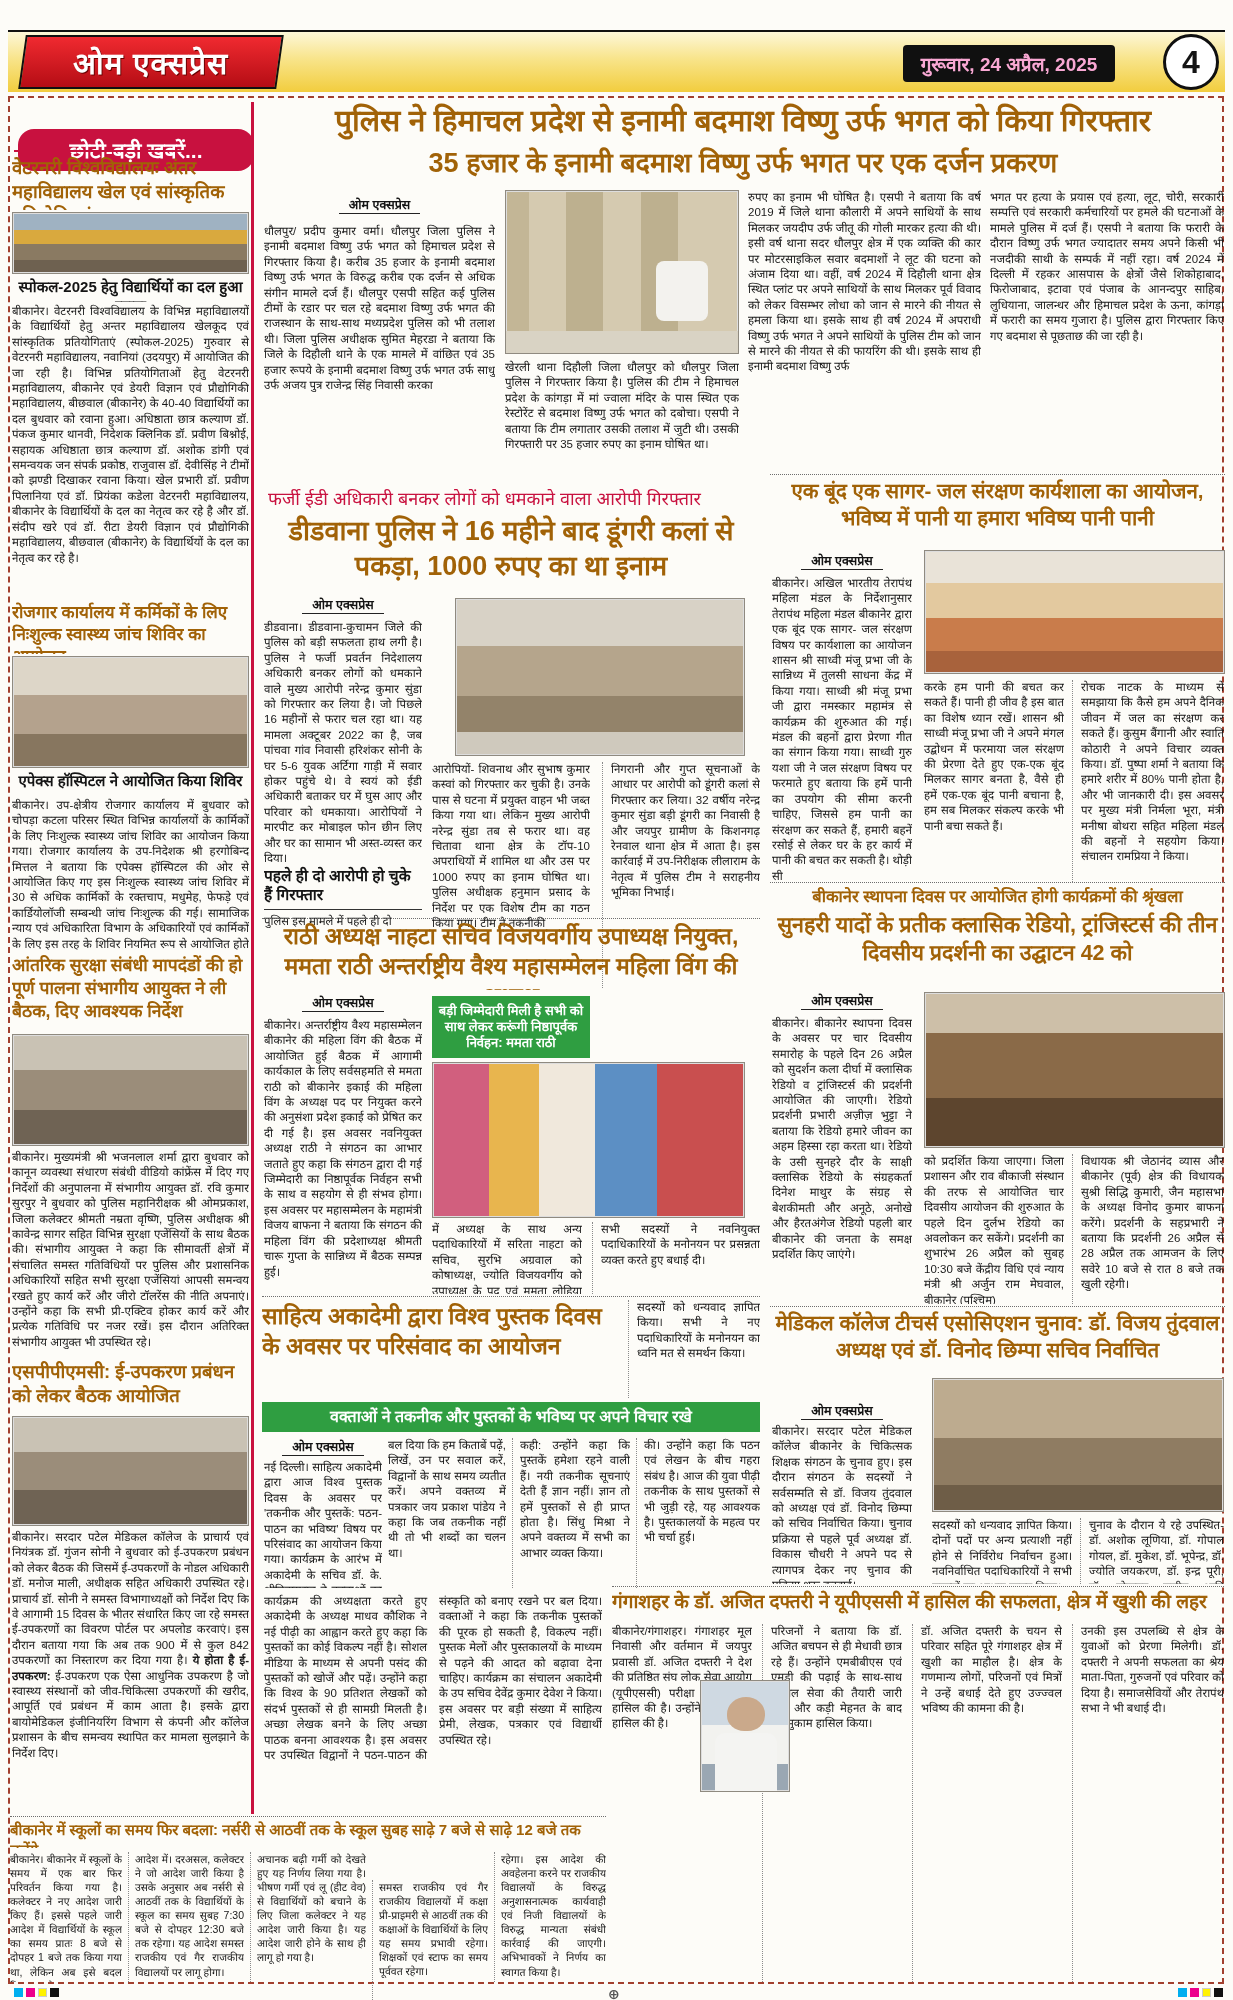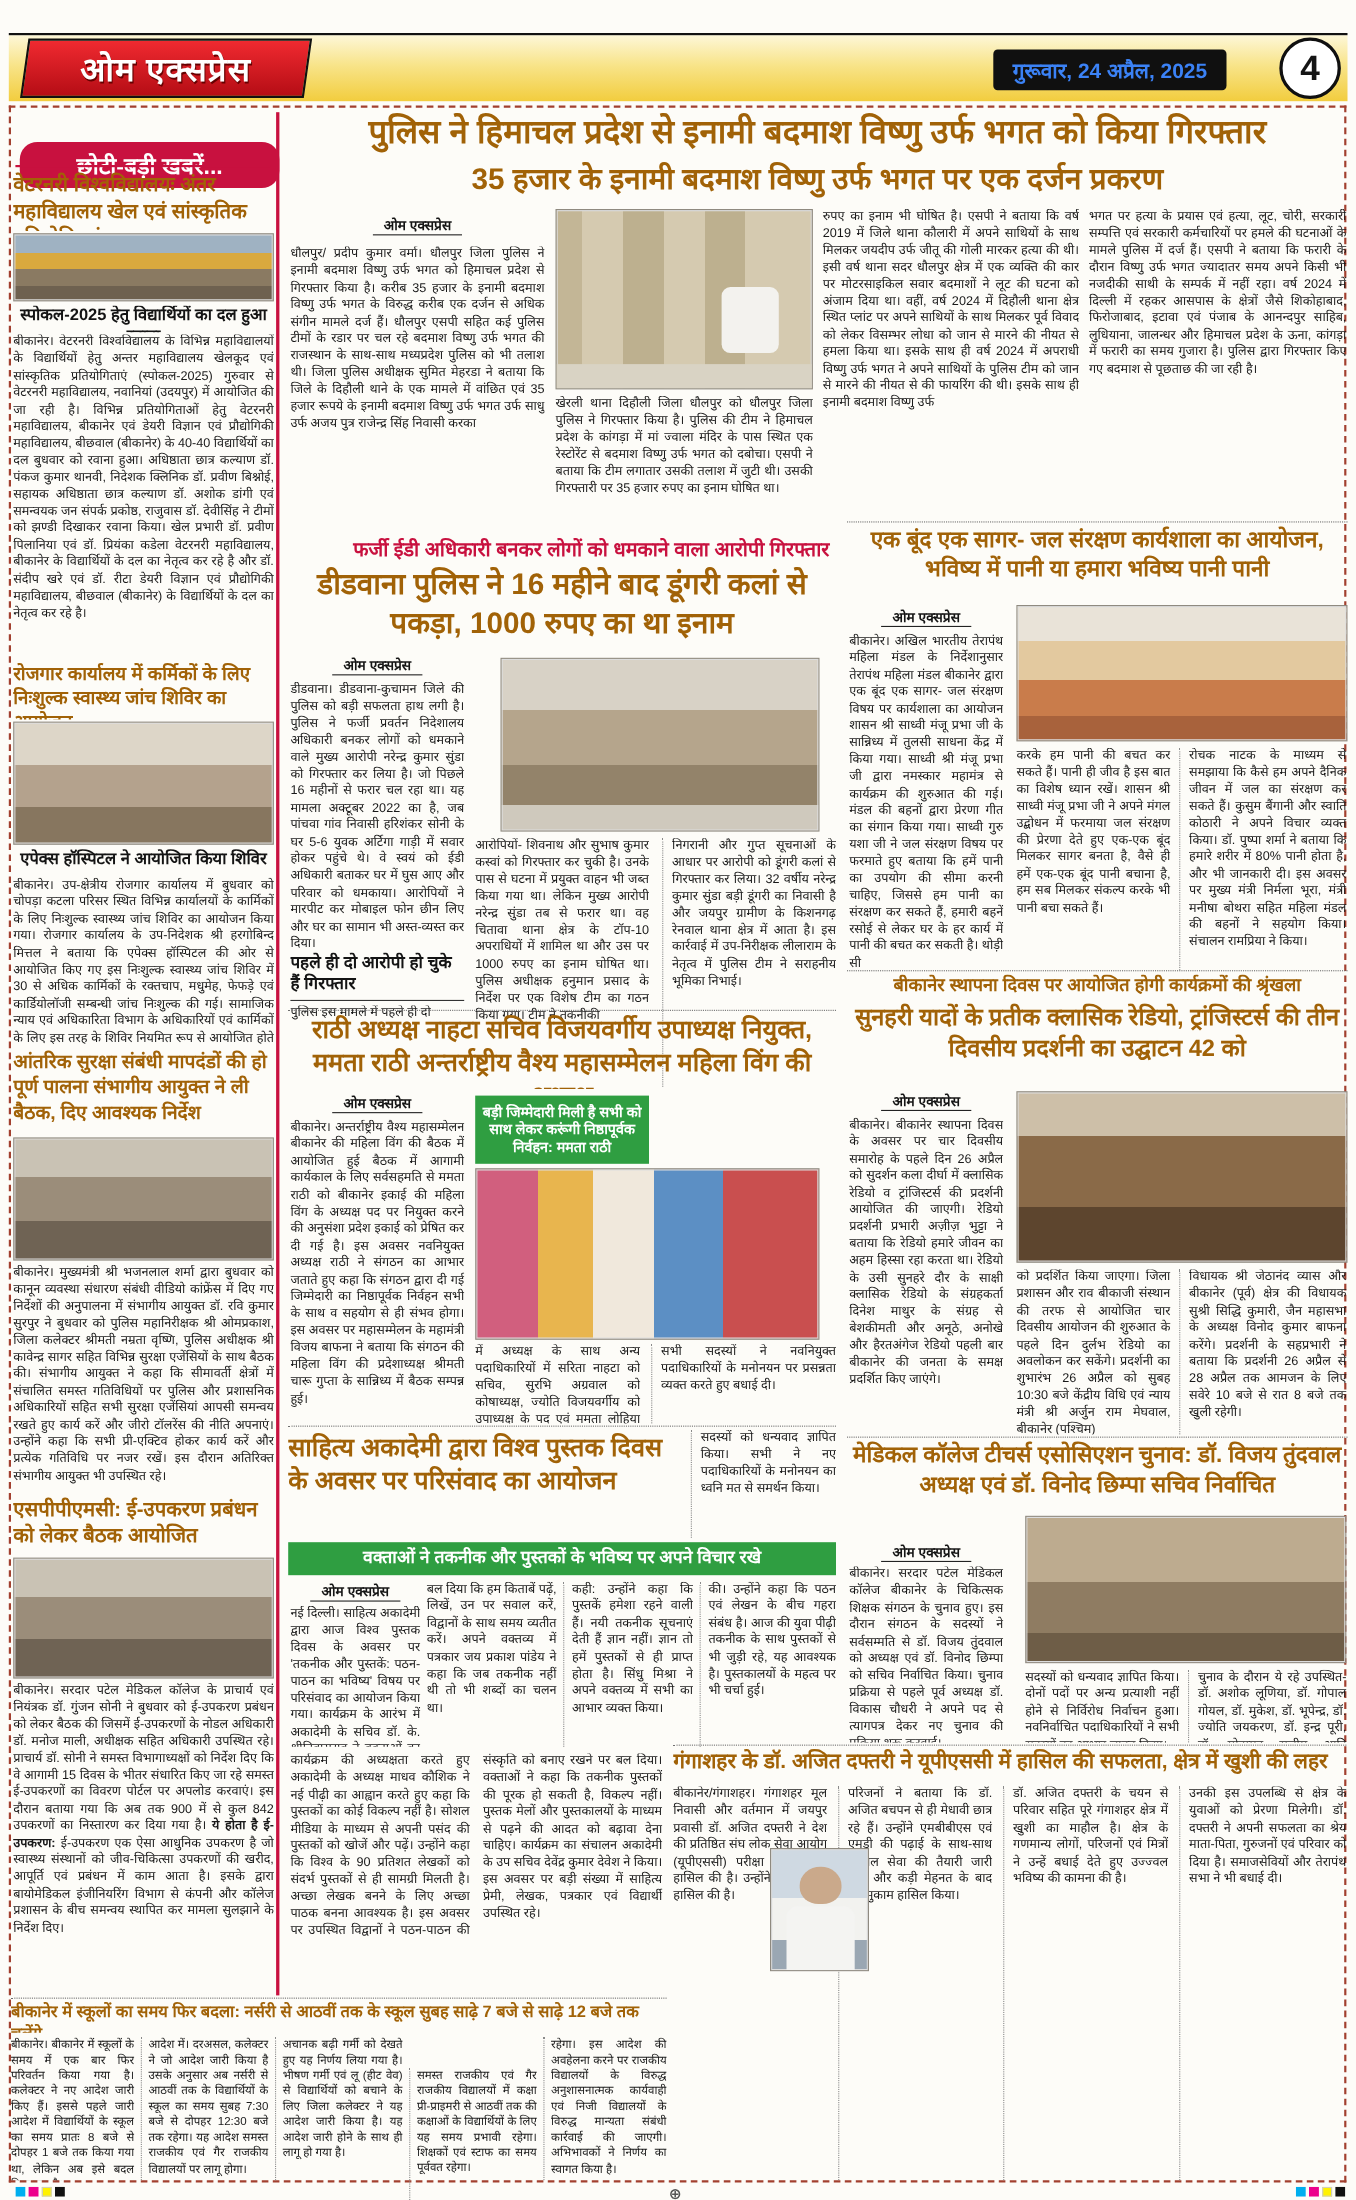--- a/index.html
+++ b/index.html
@@ -8,34 +8,34 @@
   *{margin:0;padding:0;box-sizing:border-box;}
   html,body{background:#e8e6e0;}
   body{font-family:"Liberation Sans","DejaVu Sans",sans-serif;color:var(--ink);}
   #page{position:relative;width:1233px;height:2000px;background:#fdfcf8;margin:0 auto;overflow:hidden;}
   .abs{position:absolute;overflow:hidden;}
   
   #hdr{background:linear-gradient(180deg,#fdf7d8 0%,#f8e48a 45%,#f2cd3e 100%);border-top:2px solid #111;}
   #logo{background:linear-gradient(180deg,#f02a30,#b50d15);border:2px solid #111;transform:skewX(-8deg);display:flex;align-items:center;justify-content:center;}
   #logo span{transform:skewX(8deg);color:#fff;font-size:30px;font-weight:800;letter-spacing:1px;text-shadow:1px 1px 0 #600;}
   #secttl{font-size:40px;font-weight:800;text-align:center;color:#17130c;}
-  #datebox{background:#101010;color:#3b82f6;font-size:19px;font-weight:700;display:flex;align-items:center;justify-content:center;border-radius:4px;}
+  #datebox{background:#101010;color:#f9a8d4;font-size:19px;font-weight:700;display:flex;align-items:center;justify-content:center;border-radius:4px;}
   #pgcir{background:#fff;border:3px solid #101010;border-radius:50%;display:flex;align-items:center;justify-content:center;font-size:32px;font-weight:800;}
   
   #frame{border:2px dashed #a2402f;pointer-events:none;}
   .vrule{background:var(--accent);}
   .dotv{border-left:1px dotted #8a8a8a;}
   .doth{border-top:1px dotted #6e6e6e;}
   
   .hl{font-weight:800;color:#a16207;line-height:1.3;}
   .ctr{text-align:center;}
   .body{font-size:11.5px;line-height:1.34;text-align:justify;color:#191919;}
   .byl{font-size:12.5px;font-weight:700;text-align:center;}
   .byl span{border-bottom:1.5px solid #222;padding:0 10px 1px;}
-  .kick{color:var(--accent);font-weight:700;text-align:right;}
+  .kick{color:var(--accent);font-weight:400;text-align:left;}
   .kick span{border-bottom:1.5px solid var(--accent);padding:0 6px 2px;}
   .subh{font-weight:800;line-height:1.25;}
   .subh.ul{border-bottom:1.5px solid #333;}
   .gband{background:var(--green);color:#fff;font-weight:700;display:flex;align-items:center;justify-content:center;text-align:center;line-height:1.25;padding:2px 6px;}
   #khabox{background:var(--accent);color:#fff;border-radius:16px;display:flex;align-items:center;justify-content:center;font-size:21px;font-weight:800;}
   
   .photo{border:1px solid #8f8a80;box-shadow:inset 0 0 0 1px #ddd;}
   .ph-vet{background:linear-gradient(180deg,#9fb2c2 0 28%,#d9a93e 28% 52%,#8a7a62 52% 78%,#6e6150 78%);}
   .ph-health{background:linear-gradient(180deg,#ddd6c8 0 35%,#b4a28d 35% 70%,#87765f 70%);}
   .ph-meet{background:linear-gradient(180deg,#c9c2b4 0 32%,#9b8d7a 32% 68%,#6f6354 68%);}

